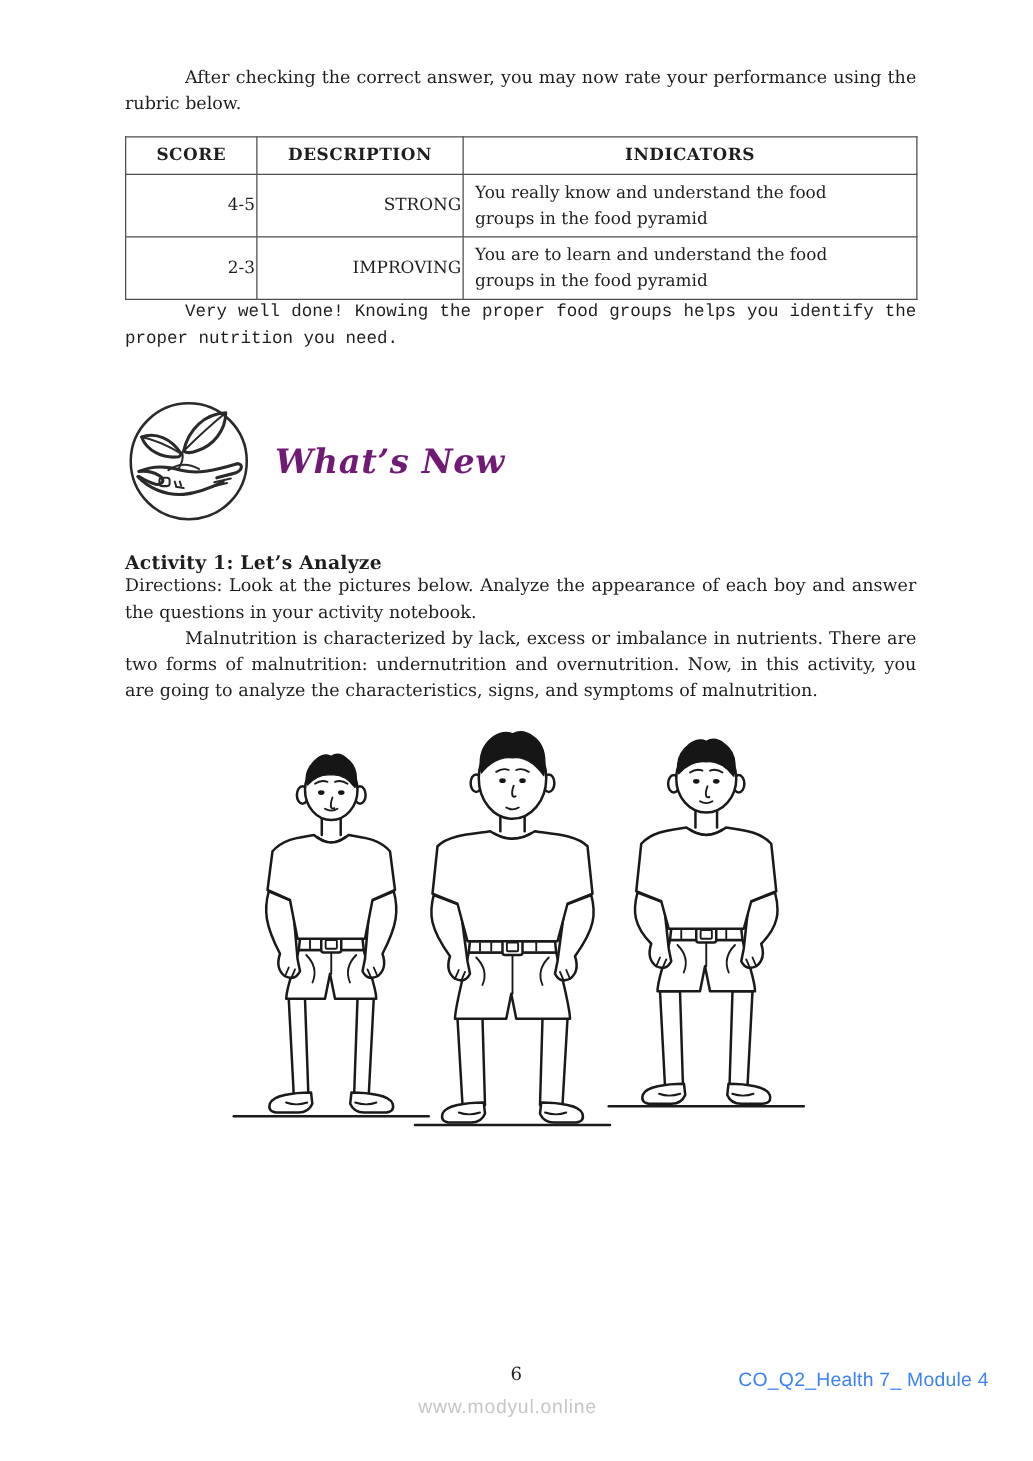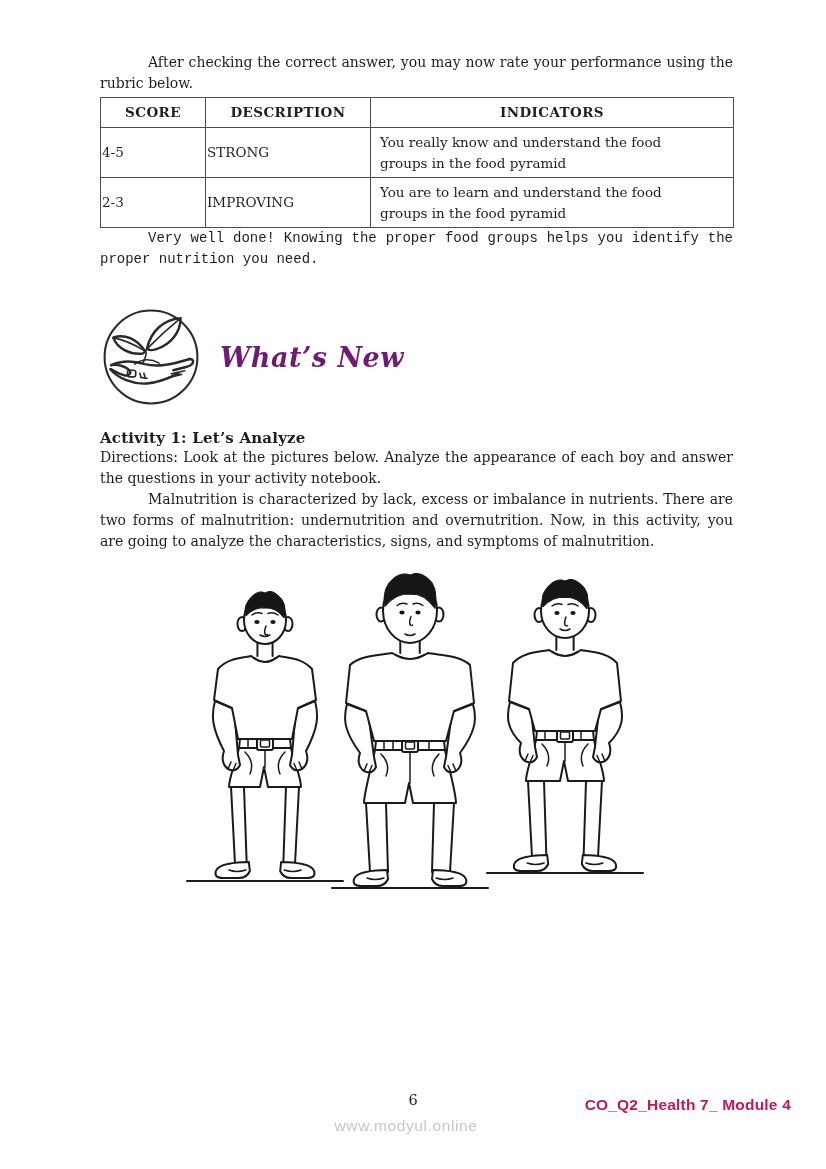--- a/index.html
+++ b/index.html
@@ -9,25 +9,25 @@
     background: #ffffff;
     position: relative;
     overflow: hidden;
     font-family: "DejaVu Serif", serif;
     color: #1e1e1e;
   }
   .content { padding: 52px 93px 0 100px; }
   p.body { font-size: 14px; line-height: 21px; margin: 0; text-align: justify; }
   .indent { text-indent: 48px; }
 
-  table.rubric { border-collapse: collapse; margin-top: 3px; width: 633px; table-layout: fixed; }
+  table.rubric { border-collapse: collapse; margin-top: 15px; width: 633px; table-layout: fixed; }
   table.rubric th, table.rubric td { border: 1px solid #4d4d4d; font-size: 13.5px; line-height: 21px; vertical-align: middle; }
   table.rubric th { height: 30px; font-weight: bold; letter-spacing: .4px; text-align: center; padding: 2px; }
   table.rubric td { height: 50px; }
-  table.rubric td.c { text-align: left; }
+  table.rubric td.c { text-align: right; }
   table.rubric td.ind { padding: 3px 26px 3px 9px; text-align: left; }
 
   .praise { margin-top: 20px; font-family: Liberation Mono, monospace; }
 
   .icon-row { display: flex; align-items: center; margin-top: 36px; }
   .wn-icon svg { display: block; }
   .wn-heading {
     font-size: 27px; font-weight: bold; font-style: italic;
     margin-left: 18px; letter-spacing: .5px; color: #701a75;
   }
@@ -47,21 +47,21 @@
   .ic { fill:none; stroke:#2a2a2a; stroke-width:2.4; stroke-linecap:round; stroke-linejoin:round; }
   .icThin { fill:none; stroke:#2a2a2a; stroke-width:1.6; stroke-linecap:round; }
 
   .pagenum {
     position: absolute; top: 1092px; left: 0; width: 826px;
     text-align: center; font-size: 14.5px; color: #222;
   }
   .module-label {
     position: absolute; top: 1096px; right: 35px;
     font-family: "Liberation Sans", sans-serif;
-    font-weight: bold; font-size: 15.5px; color: #be185d; letter-spacing: .2px;
+    font-weight: normal; font-size: 15.5px; color: #3b82f6; letter-spacing: .2px;
   }
   .watermark {
     position: absolute; top: 1117px; left: 0; width: 812px;
     text-align: center;
     font-family: "Liberation Sans", sans-serif;
     font-size: 15.5px; color: #c6c6c6; letter-spacing: .6px;
   }
 </style>
 </head>
 <body>

